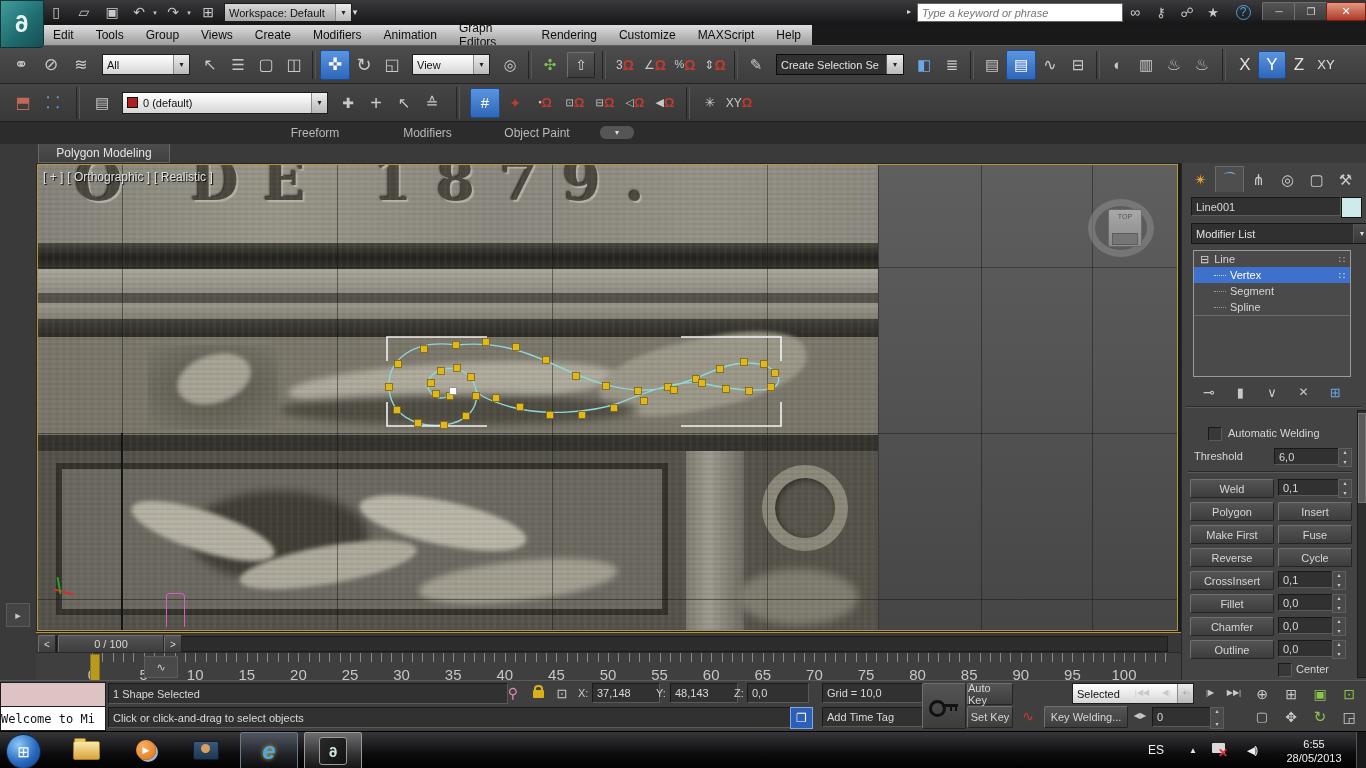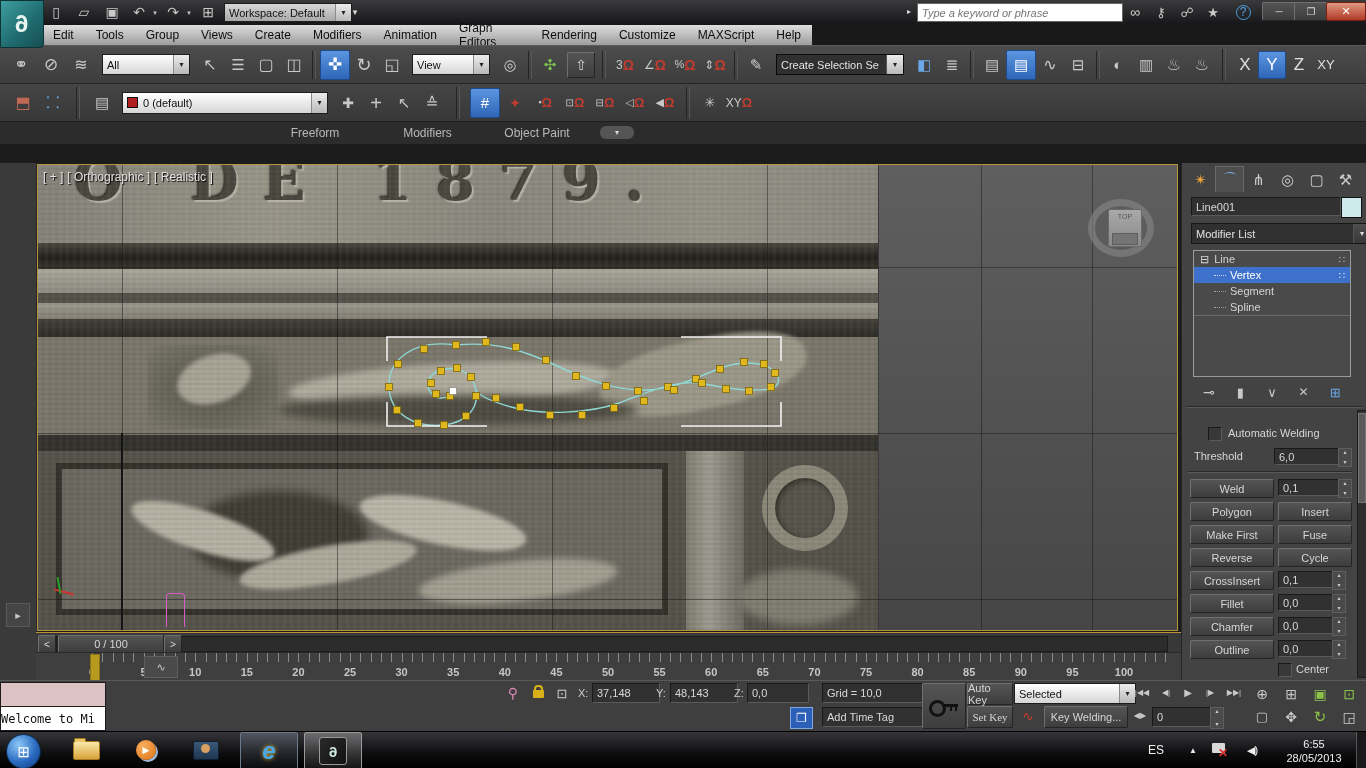--- a/index.html
+++ b/index.html
@@ -20,21 +20,21 @@
     background:linear-gradient(#ececec,#b9b9b9);display:flex;align-items:center;justify-content:center;
     font-size:8px;color:#222;}
   .ddd{background:#303030;border:1px solid #161616;color:#e2e2e2;font-size:11px;display:flex;align-items:center;
     padding:0 4px;position:relative;overflow:hidden;white-space:nowrap;}
   .ddd .arr{position:absolute;right:0;top:0;bottom:0;width:16px;border-left:1px solid #555;
     background:linear-gradient(#4e4e4e,#383838);display:flex;align-items:center;justify-content:center;
     font-size:8px;color:#ddd;}
   .spin{display:flex;flex-direction:column;background:#4a4a4a;border:1px solid #5e5e5e;}
   .spin b{flex:1;display:flex;align-items:center;justify-content:center;font-size:6px;color:#ccc;font-weight:normal;}
   .mag{color:#c23b2e;font-weight:bold;}
-  .ticklbl{position:absolute;top:13px;transform:translateX(-50%);font-size:11px;color:#c6c6c6;font-weight:bold;}
+  .ticklbl{position:absolute;top:13px;transform:translateX(-50%);font-size:15px;color:#c6c6c6;}
   .menuitem{padding:0 11px;font-size:12px;color:#0d0d0d;display:flex;align-items:center;height:100%;}
   .vplabel{color:#e2e2e2;font-size:12px;text-shadow:1px 1px 1px #000;margin-right:4px;}
   .stackrow{height:16px;display:flex;align-items:center;font-size:11px;color:#d4d4d4;position:relative;padding-left:6px;}
   .lock{width:11px;height:8px;background:#d8b018;border-radius:1px;position:relative;}
   .lock:before{content:"";position:absolute;left:1.5px;top:-5px;width:5px;height:5px;border:2px solid #d8b018;
     border-bottom:none;border-radius:4px 4px 0 0;}
   .bigkey{position:relative;width:30px;height:14px;}
   .bigkey i{position:absolute;left:0;top:1px;width:11px;height:11px;border:3px solid #111;border-radius:50%;}
   .bigkey u{position:absolute;left:13px;top:5px;width:16px;height:3px;background:#111;text-decoration:none;}
   .bigkey u:after{content:"";position:absolute;right:1px;top:3px;width:2px;height:4px;background:#111;box-shadow:-5px 0 #111;}
@@ -324,20 +324,25 @@
       </div>
     <div class="abs" style="left:375px;top:0;width:105px;height:22px;display:flex;align-items:center;justify-content:center;color:#b8b8b8;font-size:12px;">
         <span>Modifiers</span>
       </div>
     <div class="abs" style="left:482px;top:0;width:110px;height:22px;display:flex;align-items:center;justify-content:center;color:#b8b8b8;font-size:12px;">
         <span>Object Paint</span>
       </div>
     <div class="abs ico" style="left:600px;top:4px;width:34px;height:13px;background:#555;border-radius:6px;font-size:8px;color:#ddd;">
         <span>▾</span>
       </div>
+  </div>
+  <div class="abs" style="left:0;top:144px;width:1366px;height:19px;background:#3a3a3a;border-bottom:1px solid #262626;">
+    <div class="abs" style="left:38px;top:0;width:132px;height:19px;background:linear-gradient(#4e4e4e,#404040);border:1px solid #666;border-top:none;display:flex;align-items:center;justify-content:center;color:#e4e4e4;font-size:12px;box-sizing:border-box;">
+      <span>Polygon Modeling</span>
+    </div>
   </div>
 
   <div class="abs" style="left:0;top:163px;width:36px;height:517px;background:#3a3a3a;border-right:1px solid #262626;">
     <div class="abs ico" style="left:6px;top:440px;width:22px;height:22px;background:#454545;border:1px solid #5a5a5a;font-size:11px;">
         <span>▸</span>
       </div>
   </div>
 
   <div class="abs" style="left:37px;top:164px;width:1141px;height:467px;border:1px solid #b5943b;background:#4e4e4e;overflow:hidden;box-sizing:border-box;">
 
@@ -665,20 +670,23 @@
     <div class="abs" style="left:54px;top:1px;width:8px;height:25px;background:#b89b1e;border:1px solid #8a7312;"></div>
   </div>
 
   <div class="abs" style="left:0;top:680px;width:1366px;height:51px;background:#3f3f3f;border-top:1px solid #5a5a5a;">
 
     <div class="abs" style="left:0;top:1px;width:104px;height:23px;background:#ddc3c3;border:1px solid #1c1c1c;"></div>
     <div class="abs" style="left:0;top:25px;width:104px;height:23px;background:#fff;border:1px solid #1c1c1c;display:flex;align-items:center;overflow:hidden;">
       <span style="font-family:'DejaVu Sans Mono',monospace;font-size:12px;color:#111;white-space:nowrap;">Welcome to Mi</span>
     </div>
 
+    <div class="abs fld" style="left:108px;top:2px;width:390px;height:19px;">
+        <span>1 Shape Selected</span>
+      </div>
     <div class="abs ico" style="left:502px;top:2px;width:22px;height:20px;font-size:14px;color:#e08ab8;">
         <span>⚲</span>
       </div>
     <div class="abs ico" style="left:527px;top:4px;width:22px;height:18px;">
         <span class="lock"></span>
       </div>
     <div class="abs ico" style="left:551px;top:2px;width:22px;height:20px;font-size:13px;">
         <span>⊡</span>
       </div>
     <span class="abs" style="left:578px;top:6px;font-size:11px;color:#ccc;">X:</span>
@@ -690,40 +698,43 @@
         <span>48,143</span>
       </div>
     <span class="abs" style="left:734px;top:6px;font-size:11px;color:#ccc;">Z:</span>
     <div class="abs fld" style="left:747px;top:2px;width:52px;height:18px;">
         <span>0,0</span>
       </div>
     <div class="abs fld" style="left:822px;top:2px;width:96px;height:18px;">
         <span>Grid = 10,0</span>
       </div>
 
+    <div class="abs fld" style="left:108px;top:26px;width:676px;height:19px;">
+        <span>Click or click-and-drag to select objects</span>
+      </div>
     <div class="abs ico" style="left:790px;top:26px;width:21px;height:20px;background:#2c5fb8;border:1px solid #7fa8e0;color:#fff;font-size:12px;">
         <span>❐</span>
       </div>
     <div class="abs fld" style="left:822px;top:26px;width:96px;height:18px;">
         <span>Add Time Tag</span>
       </div>
 
     <div class="abs btn3d" style="left:922px;top:2px;width:42px;height:44px;">
         <span class="bigkey">
           <i></i>
           <u></u>
         </span>
       </div>
     <div class="abs btn3d" style="left:967px;top:2px;width:44px;height:20px;">
         <span>Auto Key</span>
       </div>
-    <div class="abs btn3d" style="left:967px;top:25px;width:44px;height:20px;font-family:Liberation Serif, serif;">
+    <div class="abs btn3d" style="left:967px;top:25px;width:44px;height:20px;">
         <span>Set Key</span>
       </div>
-    <div class="abs ddl" style="left:1014px;top:2px;width:112px;height:19px;">
+    <div class="abs ddl" style="left:1072px;top:2px;width:112px;height:19px;">
         <span>Selected</span>
         <span class="arr">▾</span>
       </div>
     <div class="abs ico" style="left:1014px;top:25px;width:28px;height:20px;color:#c23b2e;font-size:14px;">
         <span>∿</span>
       </div>
     <div class="abs btn3d" style="left:1044px;top:25px;width:82px;height:20px;">
         <span>Key Welding...</span>
       </div>
 

